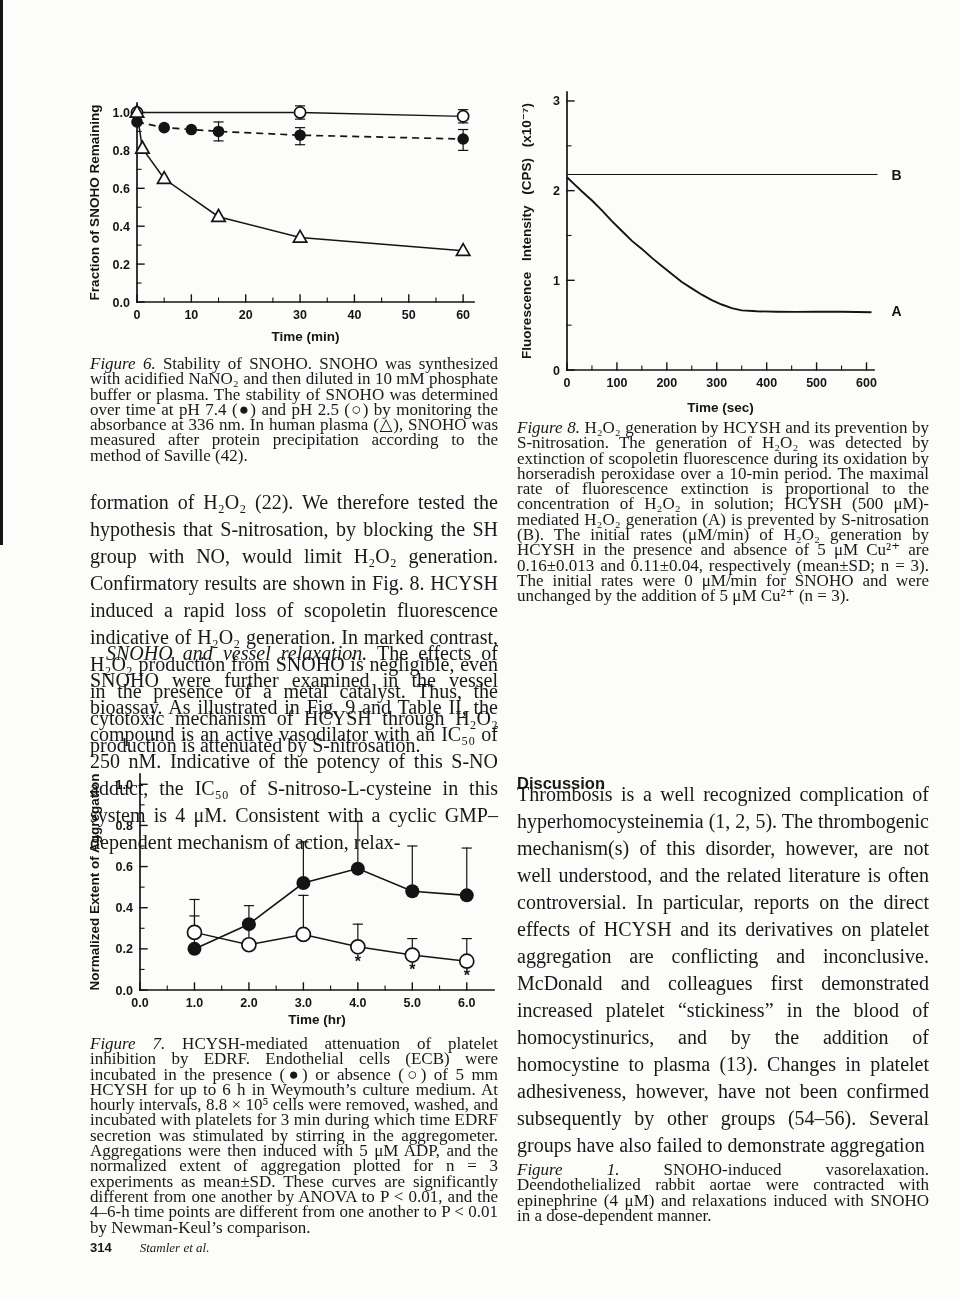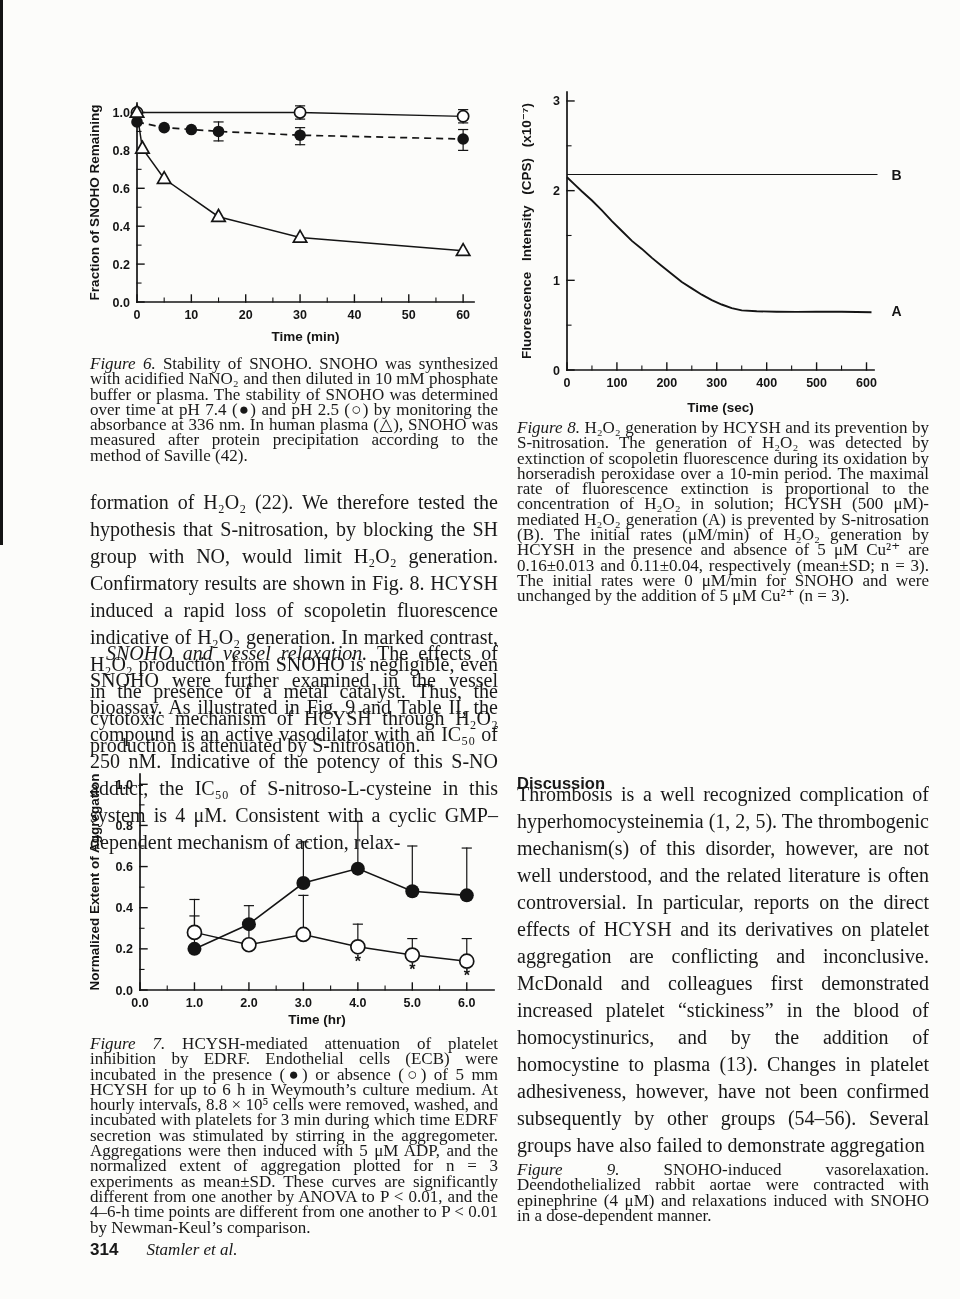--- a/index.html
+++ b/index.html
@@ -5,21 +5,21 @@
   html,body{margin:0;padding:0;background:#ffffff;}
   .page{position:relative;width:960px;height:1299px;background:#fcfcfa;
         font-family:"Liberation Serif","DejaVu Serif",serif;color:#181818;overflow:hidden;}
   .abs{position:absolute;margin:0;}
   .scan-line{position:absolute;left:0;top:0;width:3px;height:545px;background:#141414;}
   .body-text{font-size:20px;line-height:27px;text-align:justify;}
   .indent{text-indent:16px;}
   .caption{font-size:17px;line-height:15.3px;text-align:justify;}
   .ital{font-style:italic;}
   .heading{font-family:"Liberation Sans","DejaVu Sans",sans-serif;font-weight:bold;font-size:16.5px;}
-  .footer{font-size:17px;text-align:center;}
+  .footer{font-size:13px;text-align:center;}
   .pagenum{font-family:"Liberation Sans","DejaVu Sans",sans-serif;font-weight:bold;}
   .authors{font-style:italic;margin-left:28px;}
   .chart{line-height:0;}
   .chart svg{overflow:visible;}
 </style>
 </head>
 <body>
 
 <div class="page">
 
@@ -247,15 +247,15 @@
       </svg></div>
 
   <p class="abs caption" style="left:517px;top:420px;width:412px;"><span class="ital">Figure 8.</span><span> H₂O₂ generation by HCYSH and its prevention by S-nitrosation. The generation of H₂O₂ was detected by extinction of scopoletin fluorescence during its oxidation by horseradish peroxidase over a 10-min period. The maximal rate of fluorescence extinction is proportional to the concentration of H₂O₂ in solution; HCYSH (500 μM)-mediated H₂O₂ generation (A) is prevented by S-nitrosation (B). The initial rates (μM/min) of H₂O₂ generation by HCYSH in the presence and absence of 5 μM Cu²⁺ are 0.16±0.013 and 0.11±0.04, respectively (mean±SD; n = 3). The initial rates were 0 μM/min for SNOHO and were unchanged by the addition of 5 μM Cu²⁺ (n = 3).</span></p>
 
 
   <h2 class="abs heading" style="left:517px;top:774px;">Discussion</h2>
 
   <p class="abs body-text" style="left:517px;top:781px;width:412px;">Thrombosis is a well recognized complication of hyperhomocysteinemia (1, 2, 5). The thrombogenic mechanism(s) of this disorder, however, are not well understood, and the related literature is often controversial. In particular, reports on the direct effects of HCYSH and its derivatives on platelet aggregation are conflicting and inconclusive. McDonald and colleagues first demonstrated increased platelet “stickiness” in the blood of homocystinurics, and by the addition of homocystine to plasma (13). Changes in platelet adhesiveness, however, have not been confirmed subsequently by other groups (54–56). Several groups have also failed to demonstrate aggregation</p>
 
 
-  <p class="abs caption" style="left:517px;top:1162px;width:412px;"><span class="ital">Figure 9.</span><span> SNOHO-induced vasorelaxation. Deendothelialized rabbit aortae were contracted with epinephrine (4 μM) and relaxations induced with SNOHO in a dose-dependent manner.</span></p>
+  <p class="abs caption" style="left:517px;top:1162px;width:412px;"><span class="ital">Figure 1.</span><span> SNOHO-induced vasorelaxation. Deendothelialized rabbit aortae were contracted with epinephrine (4 μM) and relaxations induced with SNOHO in a dose-dependent manner.</span></p>
 
 </div>
 
 </body></html>

